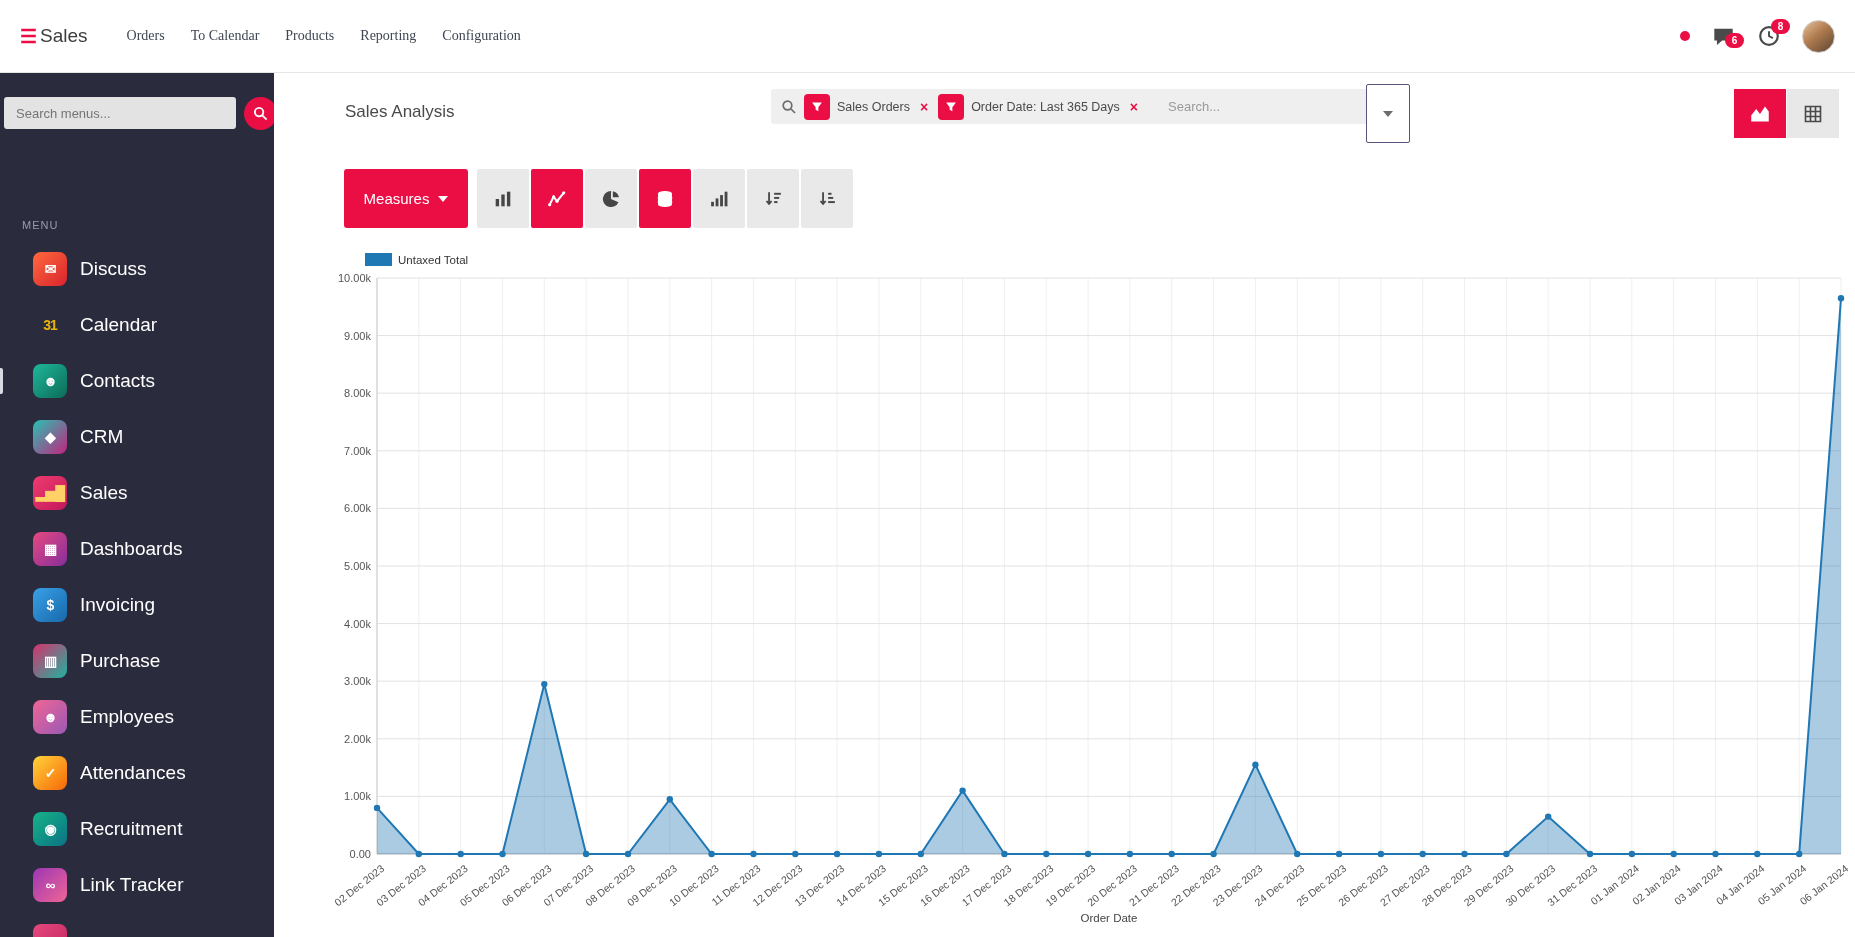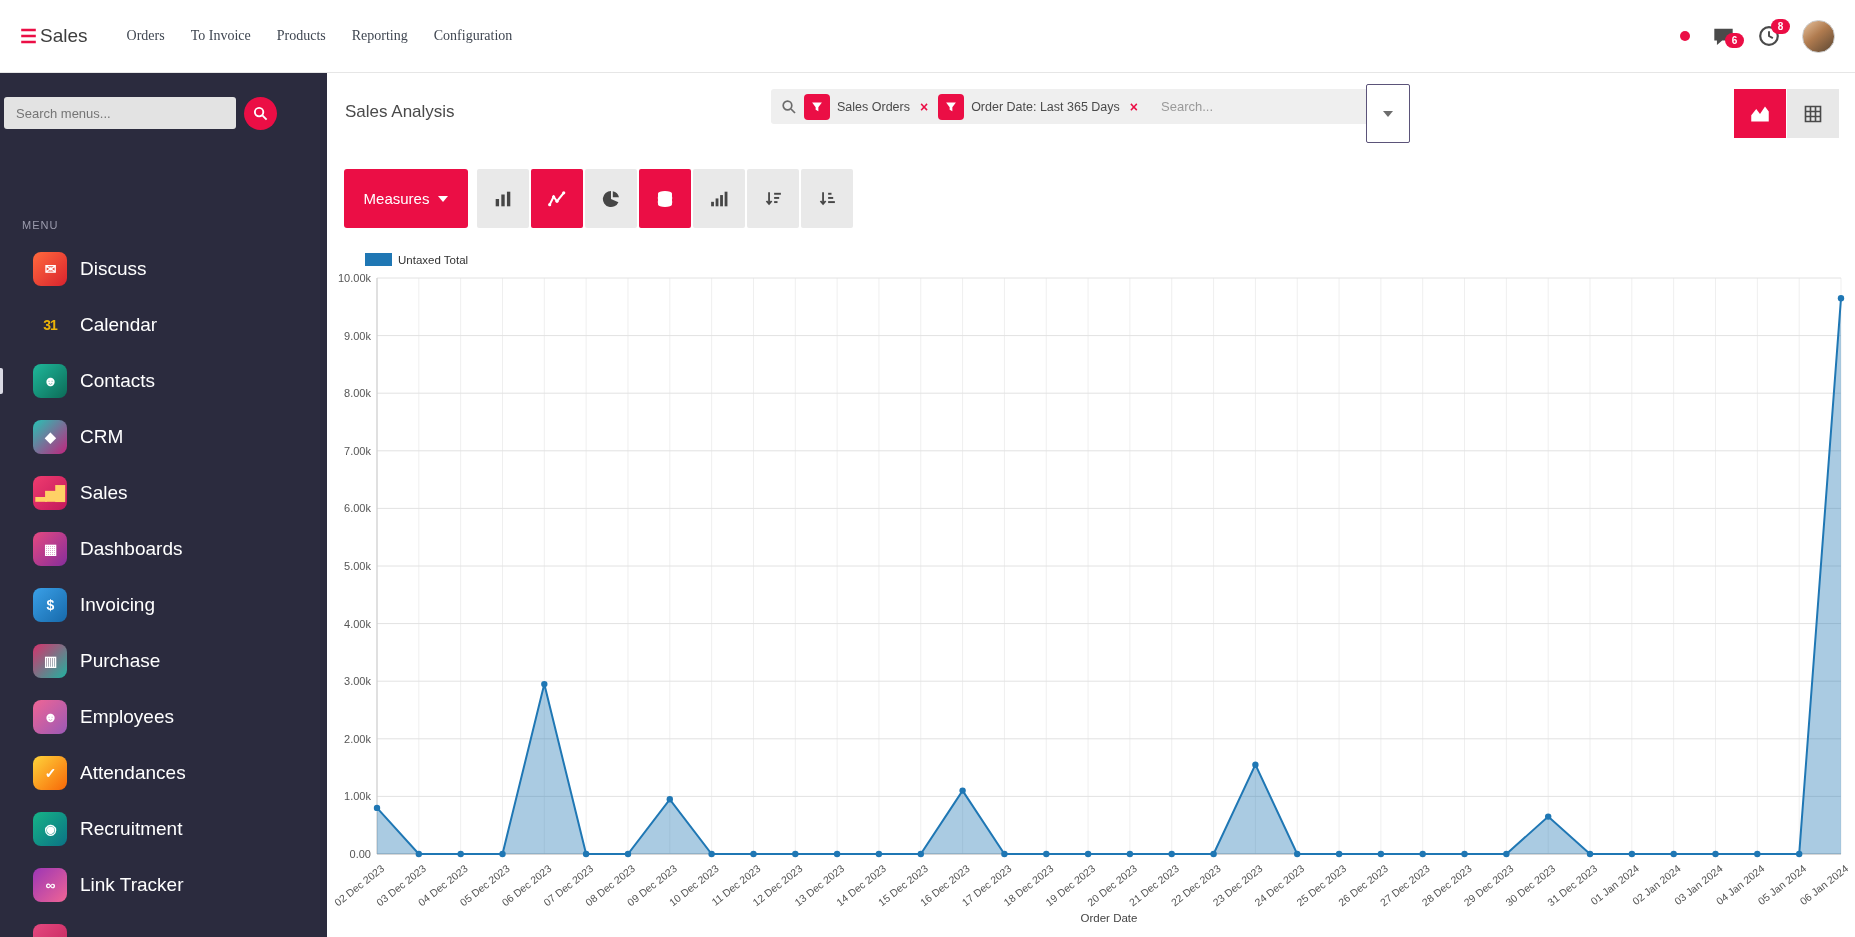--- a/index.html
+++ b/index.html
@@ -18,21 +18,21 @@
   .top-right{margin-left:auto;display:flex;align-items:center;gap:20px;}
   .presence-dot{width:10px;height:10px;border-radius:50%;background:#eb0e45;}
   .tb-icon{position:relative;width:26px;height:26px;display:flex;align-items:center;justify-content:center;cursor:pointer;}
   .tb-badge{position:absolute;right:-8px;top:10px;background:#eb0e45;color:#fff;font-size:10px;
     font-weight:bold;min-width:15px;height:15px;line-height:15px;border-radius:8px;text-align:center;padding:0 2px;}
   .tb-badge.up{top:-4px;}
   .avatar{width:31px;height:31px;border-radius:50%;border:1px solid #c9c9c9;
     background:linear-gradient(140deg,#e8c39e 0%,#b07b4f 45%,#5a4632 100%);cursor:pointer;}
 
   
-  .sidebar{position:absolute;left:0;top:73px;width:327px;bottom:0;background:#2b2b3e;overflow:hidden;}
+  .sidebar{position:absolute;left:0;top:73px;width:274px;bottom:0;background:#2b2b3e;overflow:hidden;}
   .sb-search{position:relative;margin:24px 0 0 4px;height:34px;}
   .sb-search input{width:232px;height:32px;border:none;border-radius:3px;background:#e3e3e3;
     padding:0 12px;font-size:13px;color:#444;font-family:"Liberation Sans",sans-serif;outline:none;box-sizing:border-box;}
   .sb-search-btn{position:absolute;left:240px;top:0;width:33px;height:33px;border-radius:50%;
     background:#eb0e45;display:flex;align-items:center;justify-content:center;cursor:pointer;border:none;}
   .sb-section{margin:88px 0 10px 22px;font-size:11px;letter-spacing:1px;color:#9b9bad;}
   .sb-item{height:56px;display:flex;align-items:center;padding-left:33px;gap:13px;cursor:pointer;position:relative;}
   .sb-icon{width:34px;height:34px;border-radius:8px;display:flex;align-items:center;justify-content:center;
     font-size:14px;font-weight:700;letter-spacing:-1px;flex:0 0 34px;}
   .sb-label{font-size:19px;font-weight:400;color:#fff;}
@@ -41,21 +41,21 @@
   
   .main{position:absolute;left:327px;top:73px;right:0;bottom:0;background:#fff;}
   .page-title{position:absolute;left:18px;top:29px;font-size:17px;color:#4a4a4a;text-align:center;}
 
   .searchbar{position:absolute;left:444px;top:16px;width:601px;height:35px;background:#efefef;
     border-radius:3px;display:flex;align-items:center;padding:0 10px;box-sizing:border-box;gap:7px;}
   .facet-funnel{width:26px;height:26px;border-radius:4px;background:#eb0e45;display:flex;
     align-items:center;justify-content:center;flex:0 0 26px;cursor:pointer;}
   .facet-label{font-size:12.5px;color:#4a4a4a;white-space:nowrap;}
   .facet-close{color:#eb0e45;font-weight:bold;font-size:14px;cursor:pointer;padding:0 3px;}
-  .search-placeholder{font-size:13px;color:#9a9a9a;margin-left:13px;}
+  .search-placeholder{font-size:13px;color:#9a9a9a;margin-left:20px;}
   .fav-toggle{position:absolute;left:1039px;top:11px;width:44px;height:59px;background:#fff;
     border:1px solid #5b5379;border-radius:2px;display:flex;align-items:center;justify-content:center;cursor:pointer;box-sizing:border-box;}
   .caret{width:0;height:0;border-left:5px solid transparent;border-right:5px solid transparent;
     border-top:6px solid #6d6d6d;}
 
   .view-switcher{position:absolute;left:1407px;top:16px;display:flex;gap:1px;}
   .vs-btn{width:52px;height:49px;display:flex;align-items:center;justify-content:center;
     background:#e8e8e8;color:#4a4a4a;cursor:pointer;border:none;}
   .vs-btn.active{background:#eb0e45;color:#fff;}
 
@@ -80,21 +80,21 @@
 
 <div class="screen">
 
   <div class="topbar">
     <div class="brand">
       <span class="burger">☰</span>
       <span class="brand-name">Sales</span>
     </div>
     <div class="top-menus">
       <span class="top-menu-item">Orders</span>
-      <span class="top-menu-item">To Invoice</span>
+      <span class="top-menu-item">To Calendar</span>
       <span class="top-menu-item">Products</span>
       <span class="top-menu-item">Reporting</span>
       <span class="top-menu-item">Configuration</span>
     </div>
     <div class="top-right">
       <span class="presence-dot"></span>
       <span class="tb-icon">
         <svg width="21" height="21" viewBox="0 0 16 16">
           <path d="M1 2 h14 v9 h-8 l-4 3.5 v-3.5 h-2 Z" fill="#4a4a4a"></path>
         </svg>

